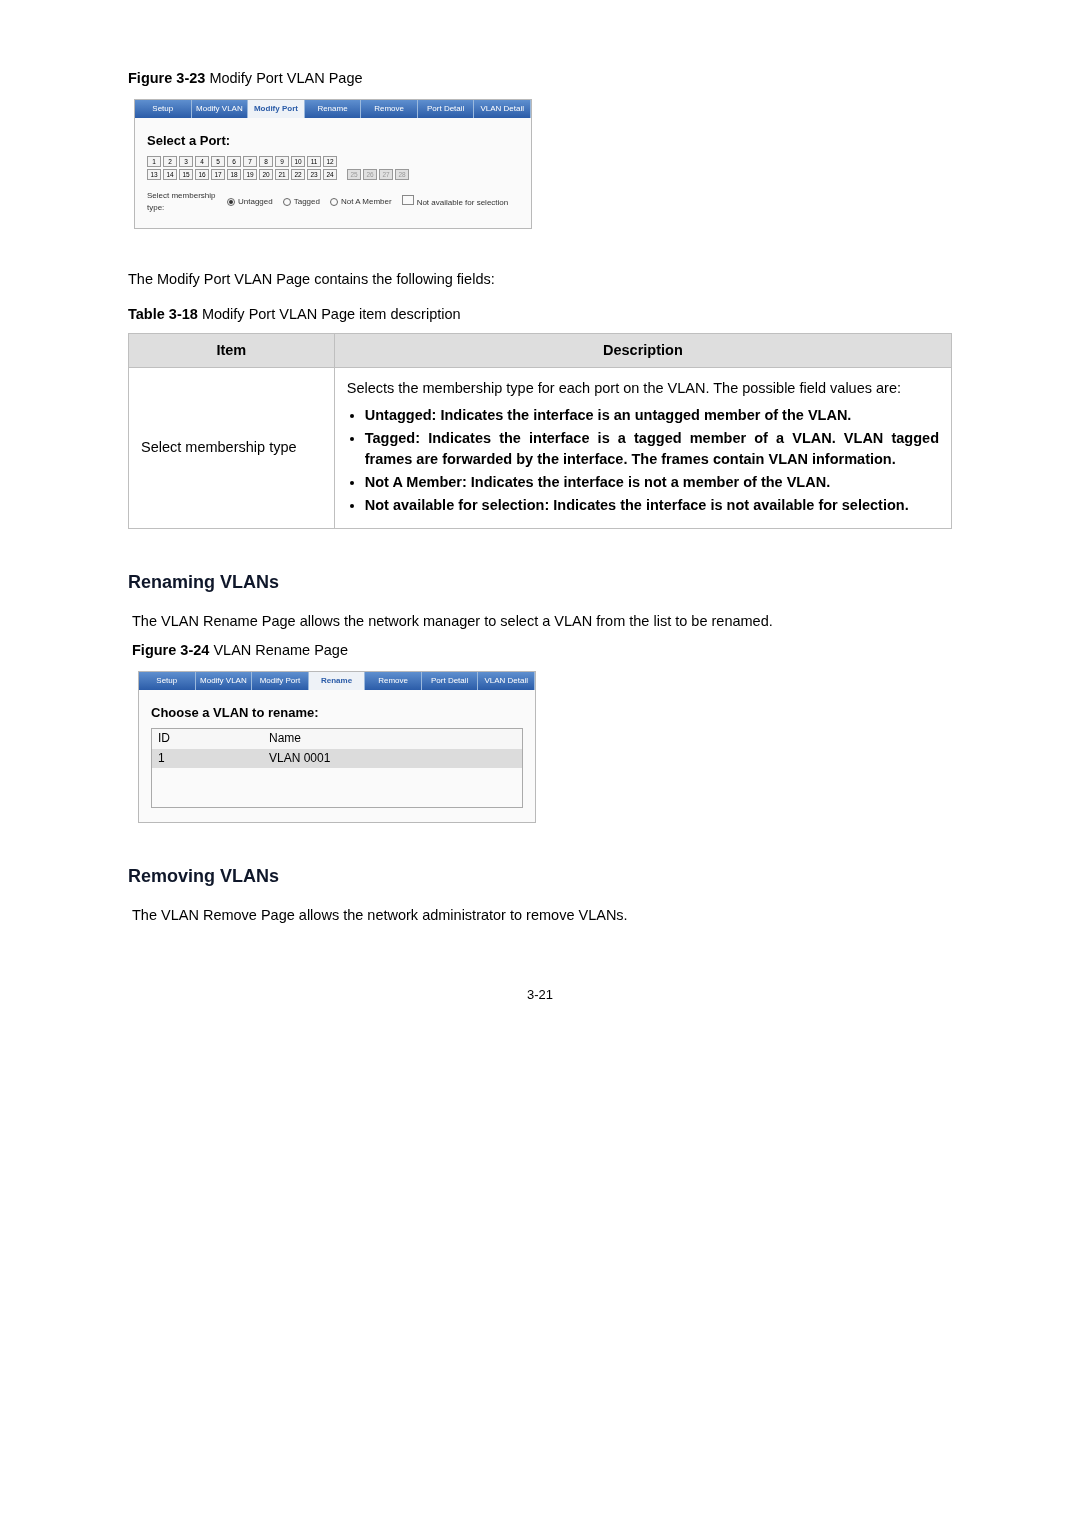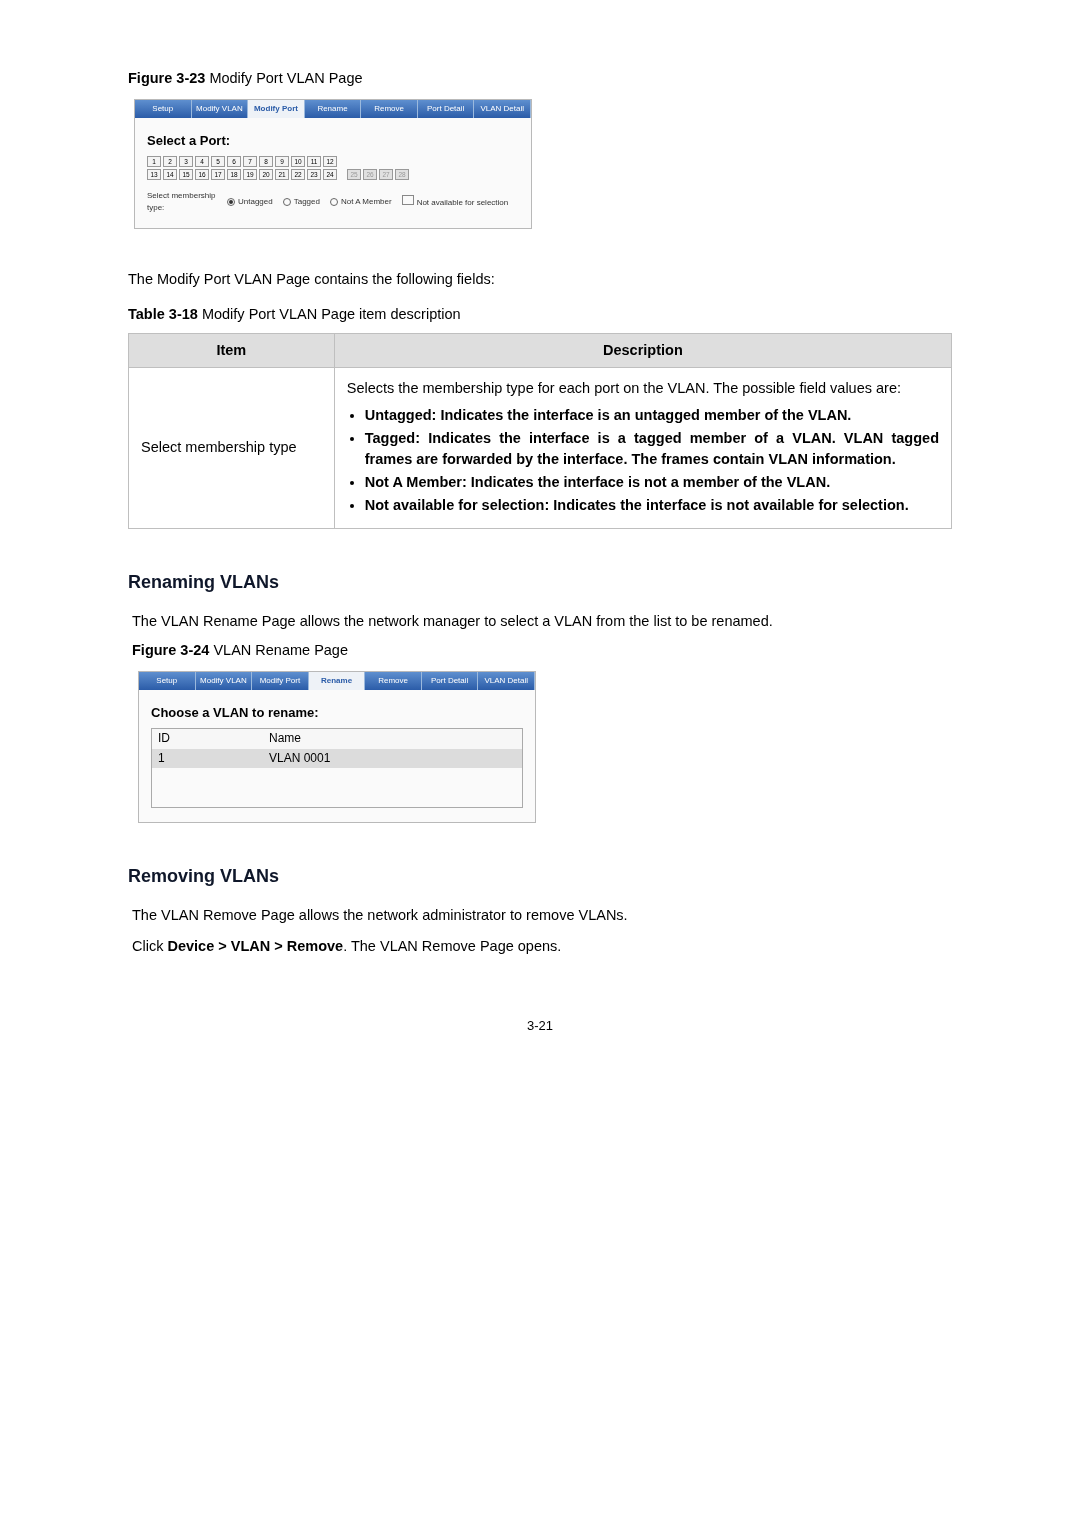--- a/index.html
+++ b/index.html
@@ -239,18 +239,15 @@
         </tbody>
           </table>
       </div>
     </div>
   </div>
 </div>
 
 <h2 class="section">Removing VLANs</h2>
 <div class="indent">
   <p class="body-text">The VLAN Remove Page allows the network administrator to remove VLANs.</p>
-  <p class="body-text">
-    <span>Click </span><span class="bc">Device &gt; VLAN &gt; Remove</span><span>. The VLAN Remove Page opens.</span>
-  </p>
 </div>
 
 <div class="pager">3-21</div>
 
 </body></html>

